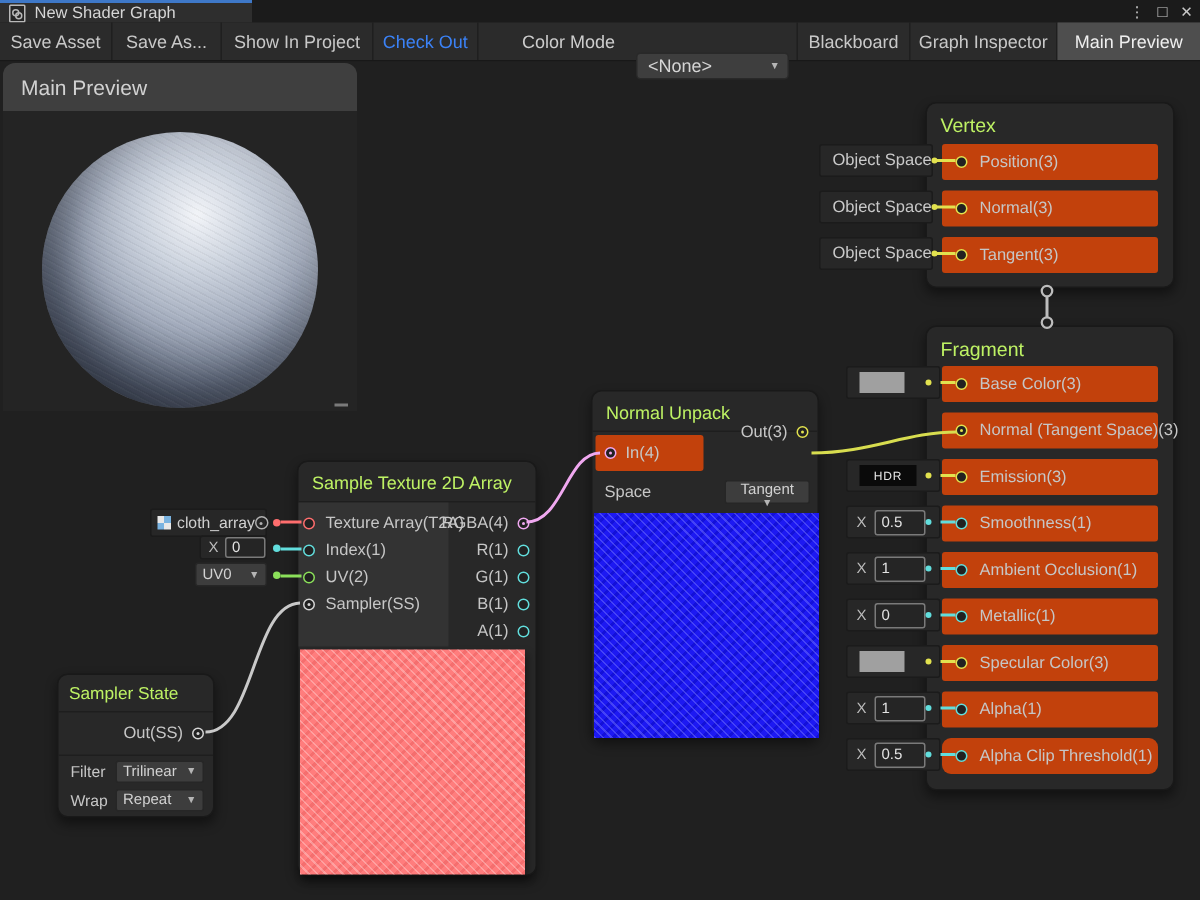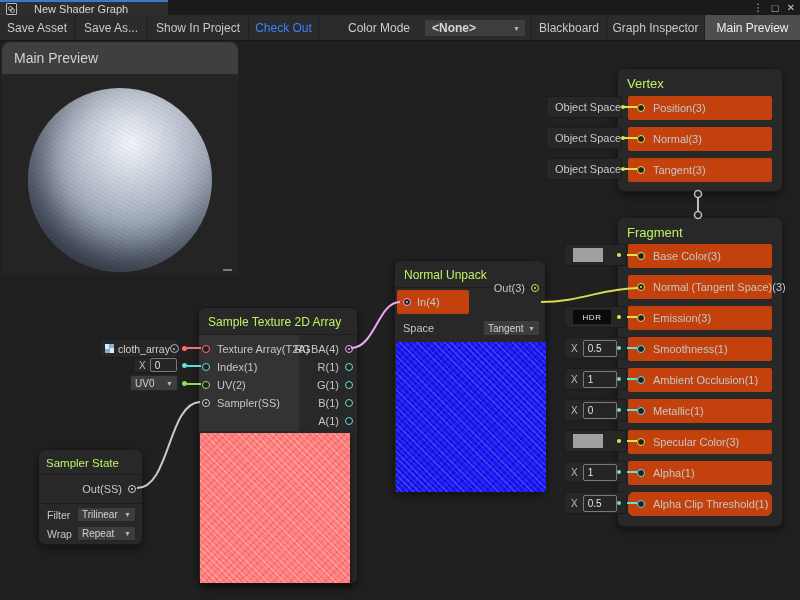--- a/index.html
+++ b/index.html
@@ -1,21 +1,21 @@
 <!DOCTYPE html>
 <html><head>
 <meta charset="utf-8">
 <style>
   html,body{margin:0;padding:0;background:#111;}
   #stage{position:relative;width:800px;height:600px;background:#202020;overflow:hidden;
          font-family:"Liberation Sans",sans-serif;color:#c6c6c6;-webkit-font-smoothing:antialiased;}
   
   .titlebar{position:absolute;left:0;top:0;width:800px;height:15px;background:#1b1b1b;}
   .tab{position:absolute;left:0;top:0;width:168px;height:15px;background:#2e2e2e;
-       border-top:2px solid #3e78c8;box-sizing:border-box;display:flex;align-items:center;gap:17px;padding-left:6px;}
+       border-top:2px solid #3e78c8;box-sizing:border-box;display:flex;align-items:center;gap:6px;padding-left:6px;}
   .tab-title{font-size:11px;color:#d6d6d6;white-space:nowrap;}
   .sg-icon{width:9px;height:10px;border:1px solid #b9b9b9;border-radius:1px;position:relative;background:#262626;flex:0 0 auto;}
   .sg-icon::before{content:"";position:absolute;left:1px;top:2px;width:3px;height:3px;border:1px solid #b9b9b9;border-radius:50%;}
   .sg-icon::after{content:"";position:absolute;right:1px;bottom:1px;width:3px;height:3px;border:1px solid #b9b9b9;border-radius:50%;}
   .win-ctl{position:absolute;top:0;height:15px;display:flex;align-items:center;justify-content:center;
            color:#c9c9c9;font-size:10px;width:16px;cursor:default;}
   
   .toolbar{position:absolute;left:0;top:15px;width:800px;height:26px;background:#2b2b2b;border-bottom:1px solid #181818;box-sizing:border-box;}
   .tbtn{position:absolute;top:0;height:25px;display:flex;align-items:center;justify-content:center;
         font-size:12px;color:#c8c8c8;white-space:nowrap;}
@@ -97,21 +97,21 @@
   <div class="toolbar">
     <div class="tbtn" style="left:0;width:74px;">Save Asset</div>
     <div class="tsep" style="left:74px;"></div>
     <div class="tbtn" style="left:75px;width:72px;">Save As...</div>
     <div class="tsep" style="left:147px;"></div>
     <div class="tbtn" style="left:148px;width:100px;">Show In Project</div>
     <div class="tsep" style="left:248px;"></div>
     <div class="tbtn disabled" style="left:249px;width:69px;">Check Out</div>
     <div class="tsep" style="left:318px;"></div>
     <div class="tlabel" style="left:348px;">Color Mode</div>
-    <div class="dropdown" style="position:absolute;left:424px;top:4px;width:102px;height:18px;font-size:12px;font-weight:bold;">
+    <div class="dropdown" style="position:absolute;left:424px;top:20px;width:102px;height:18px;font-size:12px;">
       <span>&lt;None&gt;</span>
       <span class="dd-arrow">▼</span>
     </div>
     <div class="tsep" style="left:531px;"></div>
     <div class="tbtn" style="left:532px;width:74px;">Blackboard</div>
     <div class="tsep" style="left:606px;"></div>
     <div class="tbtn" style="left:607px;width:97px;">Graph Inspector</div>
     <div class="tsep" style="left:704px;"></div>
     <div class="tbtn active" style="left:705px;width:95px;">Main Preview</div>
   </div>
@@ -305,21 +305,21 @@
     <div style="position:absolute;left:0;top:26px;width:150px;height:1px;background:#1e1e1e;"></div>
     <div class="slot-row" style="left:2px;top:29px;width:72px;height:24px;padding-left:6px;gap:6px;">
       <span class="port c-pink connected"></span>
       <span class="slot-label">In(4)</span>
     </div>
     <div style="position:absolute;right:6px;top:15px;height:24px;display:flex;align-items:center;gap:6px;">
       <span class="slot-label">Out(3)</span>
       <span class="port c-yellow connected"></span>
     </div>
     <span class="slot-label" style="position:absolute;left:8px;top:61px;">Space</span>
-    <div class="mini-dd" style="position:absolute;left:88px;top:59px;width:57px;height:16px;">
+    <div class="mini-dd" style="position:absolute;left:88px;top:59px;width:57px;height:16px;flex-direction:column;">
       <span>Tangent</span>
       <span class="dd-arrow">▼</span>
     </div>
     <div class="preview-blue" style="left:1px;top:81px;width:150px;height:150px;"></div>
   </div>
 
   <div class="node" style="left:38px;top:449px;width:105px;height:96px;">
     <div class="node-title" style="font-size:11.5px;left:7px;">Sampler State</div>
     <div style="position:absolute;left:0;top:24px;width:103px;height:1px;background:#1e1e1e;"></div>
     <div style="position:absolute;right:6px;top:27px;height:24px;display:flex;align-items:center;gap:6px;">

